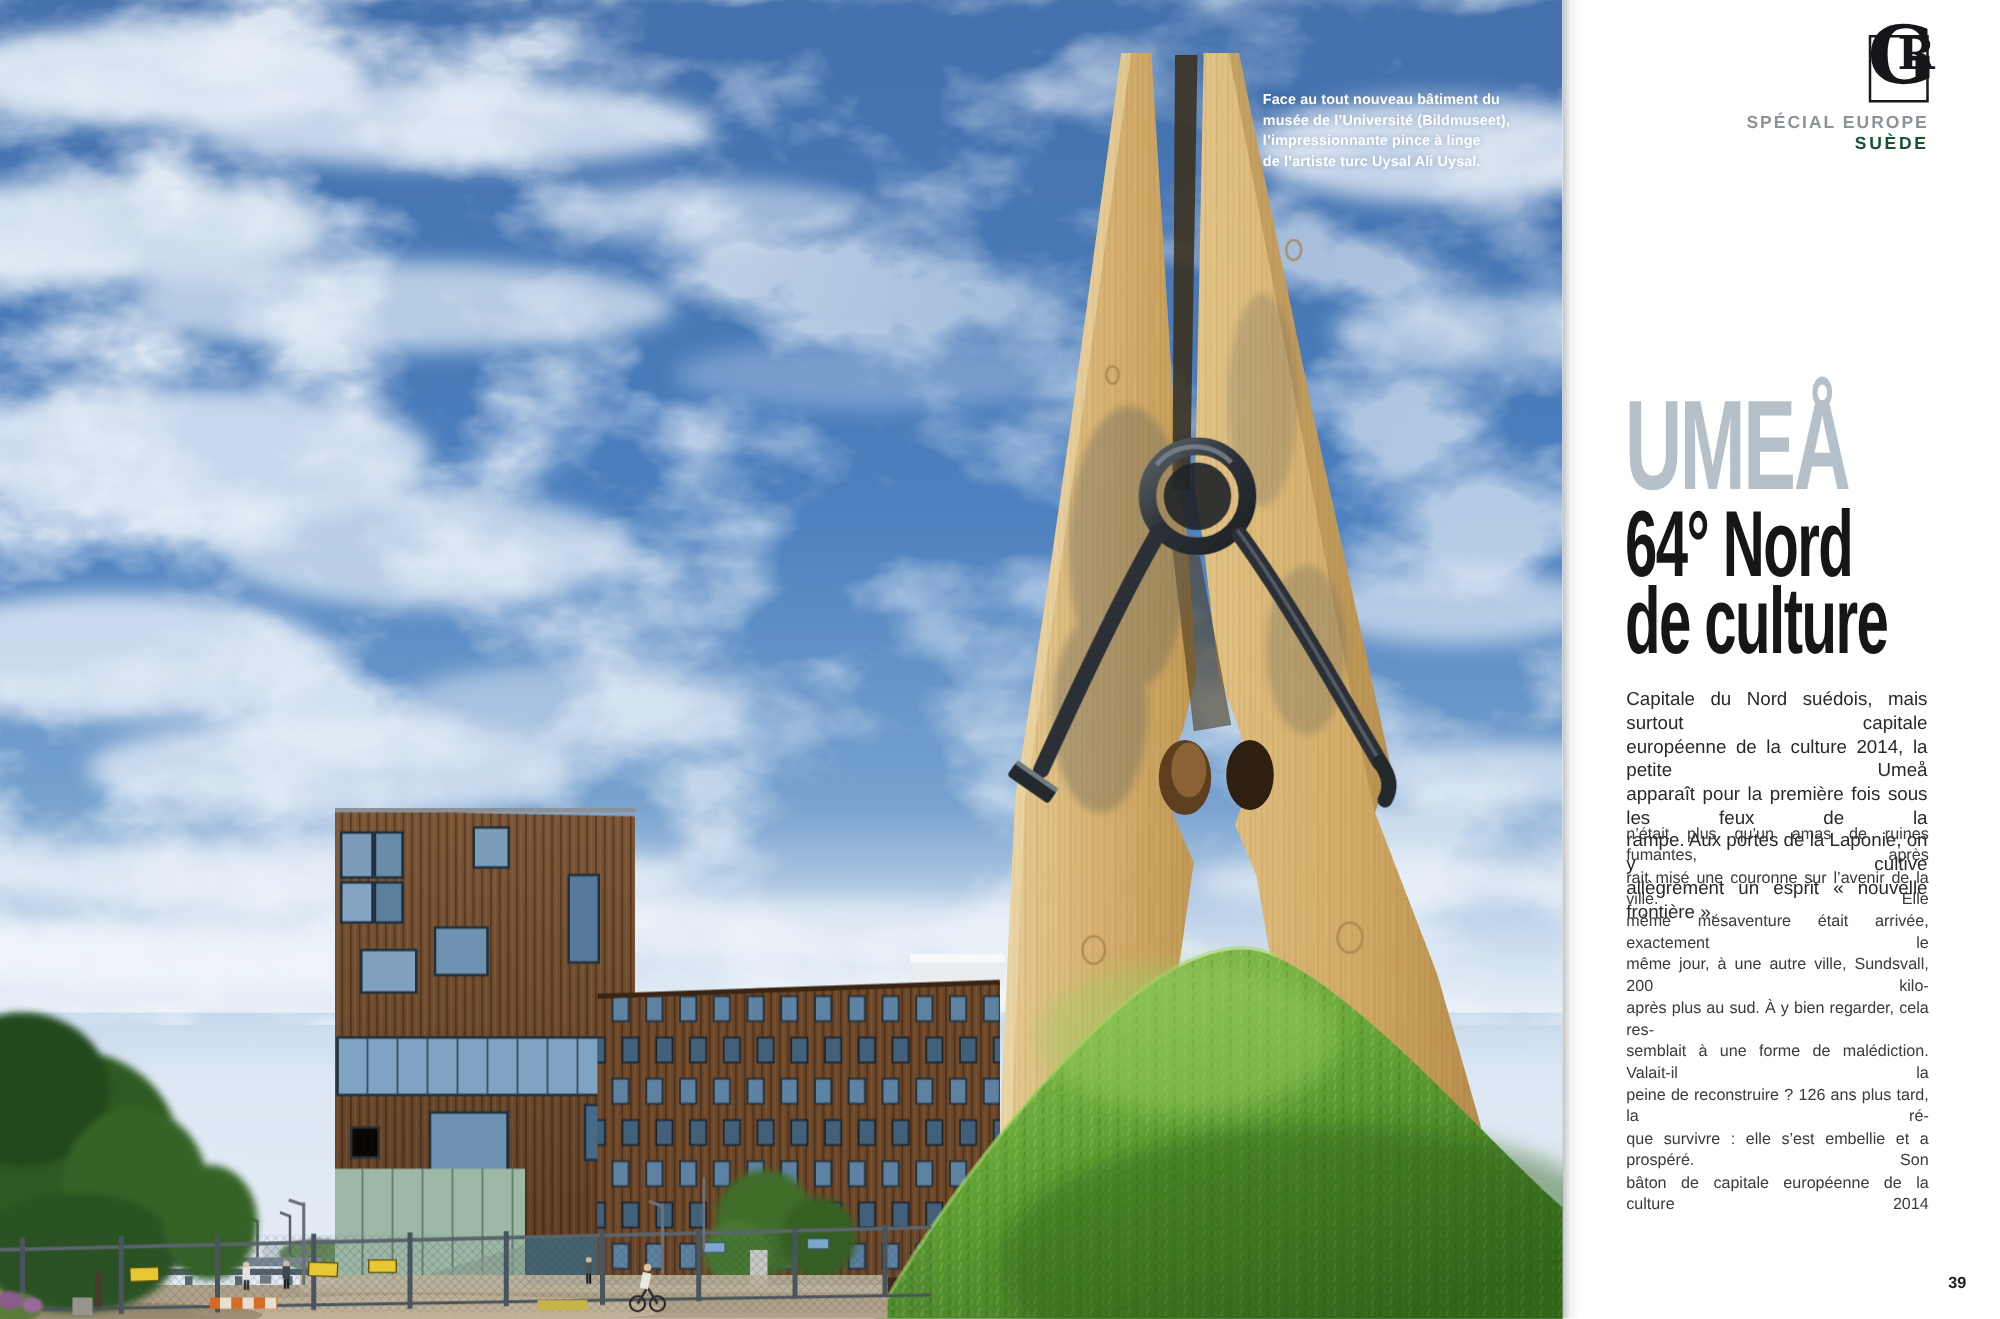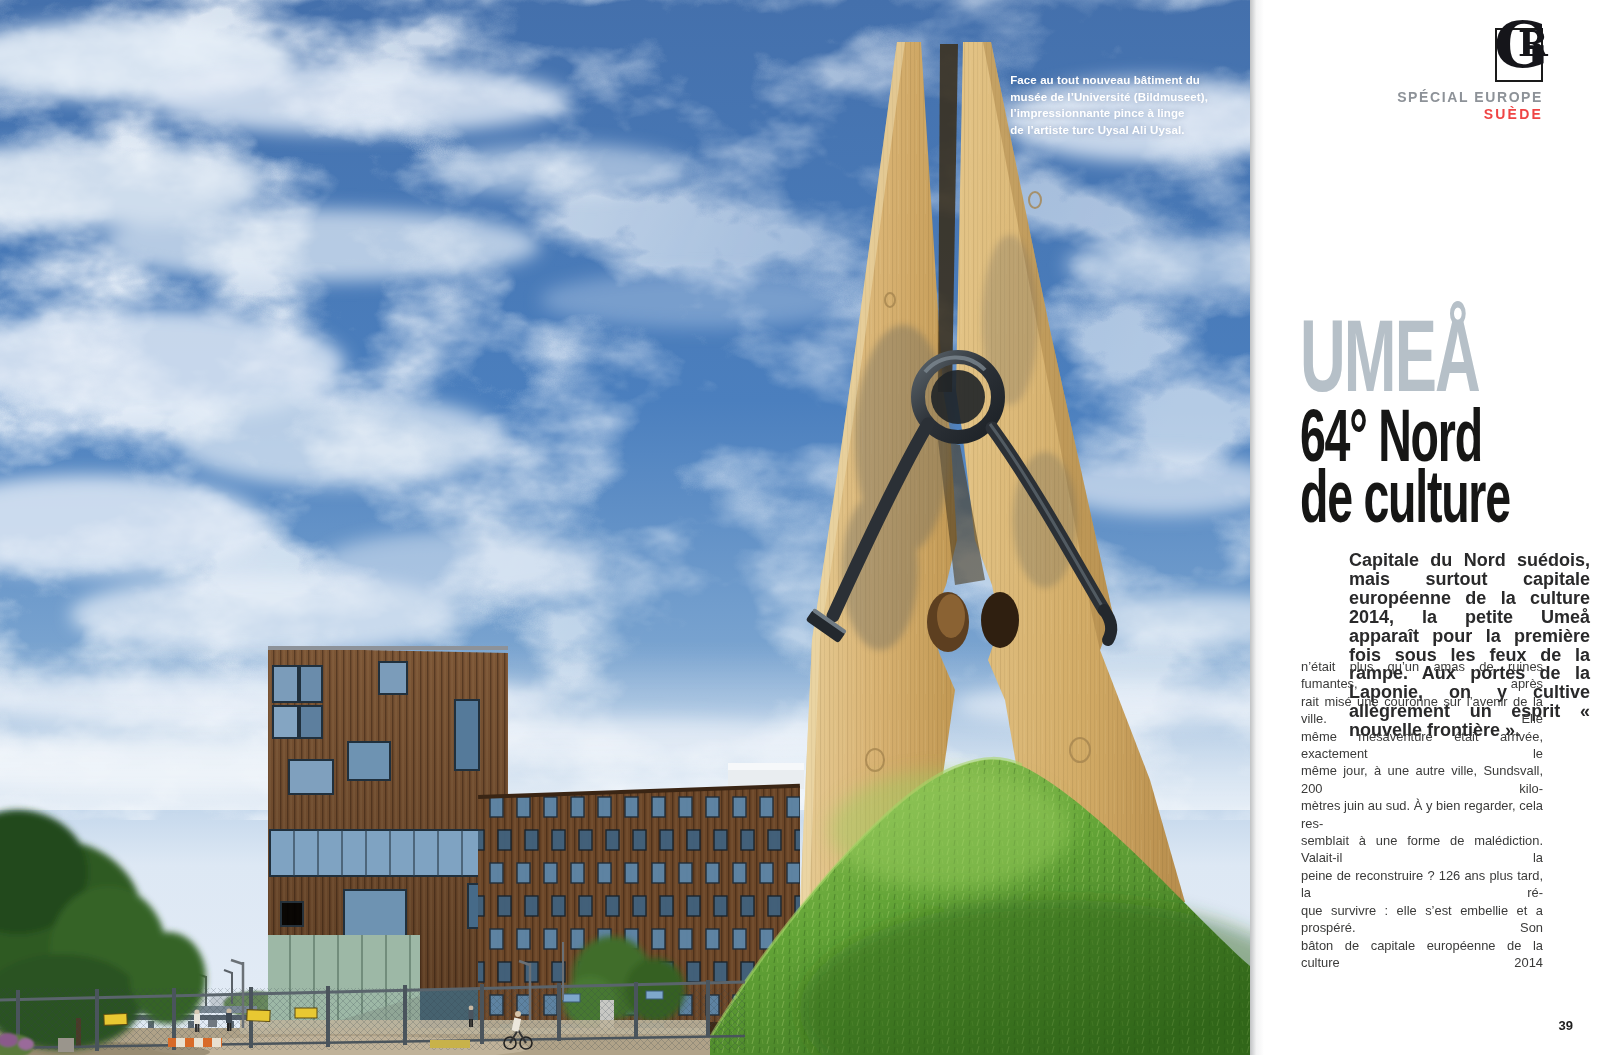--- a/index.html
+++ b/index.html
@@ -18,29 +18,29 @@
   .page::before{content:"";position:absolute;left:0;top:0;bottom:0;width:14px;
     background:linear-gradient(90deg,rgba(90,95,100,0.38),rgba(150,155,160,0.12) 45%,rgba(255,255,255,0) 100%);}
 
   .masthead{position:absolute;top:28px;right:57px;text-align:right;}
   .logo-box{position:relative;width:44px;height:50px;border:2px solid #1a1a1a;margin:0 0 0 auto;}
   .logo-g{position:absolute;left:-3px;top:-17px;font-family:"DejaVu Serif","Liberation Serif",serif;
     font-weight:700;font-size:64px;line-height:64px;color:#15151a;}
   .logo-r{position:absolute;right:-7px;top:-5px;font-family:"DejaVu Serif","Liberation Serif",serif;
     font-weight:700;font-size:36px;line-height:36px;color:#15151a;}
   .kicker{margin-top:7px;font-size:14px;letter-spacing:1.6px;color:#8d9298;font-weight:bold;}
-  .country{margin-top:1px;font-size:14px;letter-spacing:2.2px;color:#ef4444;font-weight:bold;}
+  .country{margin-top:1px;font-size:14px;letter-spacing:2.2px;color:#14532d;font-weight:bold;}
 
   .title{position:absolute;left:50px;top:308px;transform:scaleX(0.62);transform-origin:left top;
     font-weight:bold;white-space:nowrap;}
   .title-city{font-size:102px;line-height:97px;letter-spacing:-3px;color:#b6c0c8;}
   .title-sub{font-size:75px;line-height:61px;letter-spacing:-2px;color:#161615;}
 
   .standfirst{position:absolute;left:51px;top:551px;width:241px;
-    font-size:18px;line-height:18.9px;font-weight:bold;color:#29292a;margin-left:48px;}
+    font-size:15px;line-height:18.9px;font-weight:normal;color:#29292a;}
   .bodytext{position:absolute;left:51px;top:658px;width:242px;
     font-size:12.9px;line-height:17.4px;color:#3b3b3a;}
   .justified .line{text-align:justify;text-align-last:justify;}
   .justified .line.is-last{text-align-last:left;}
 
   .pageno{position:absolute;right:27px;top:1018px;font-size:13px;font-weight:bold;color:#1d1d1d;}
 </style>
 </head>
 <body>
 
@@ -435,21 +435,21 @@
         <div class="line">apparaît pour la première fois sous les feux de la</div>
         <div class="line">rampe. Aux portes de la Laponie, on y cultive</div>
         <div class="line is-last">allègrement un esprit « nouvelle frontière ».</div>
       </div>
 
     <div class="bodytext justified">
         <div class="line">n’était plus qu’un amas de ruines fumantes, après</div>
         <div class="line">rait misé une couronne sur l’avenir de la ville. Elle</div>
         <div class="line">même mésaventure était arrivée, exactement le</div>
         <div class="line">même jour, à une autre ville, Sundsvall, 200 kilo-</div>
-        <div class="line">mètres juin au sud. À y bien regarder, cela res-</div>
+        <div class="line">après plus au sud. À y bien regarder, cela res-</div>
         <div class="line">semblait à une forme de malédiction. Valait-il la</div>
         <div class="line">peine de reconstruire ? 126 ans plus tard, la ré-</div>
         <div class="line">que survivre : elle s’est embellie et a prospéré. Son</div>
         <div class="line">bâton de capitale européenne de la culture 2014</div>
       </div>
 
     <div class="pageno">39</div>
   </div>
 
 </div>

